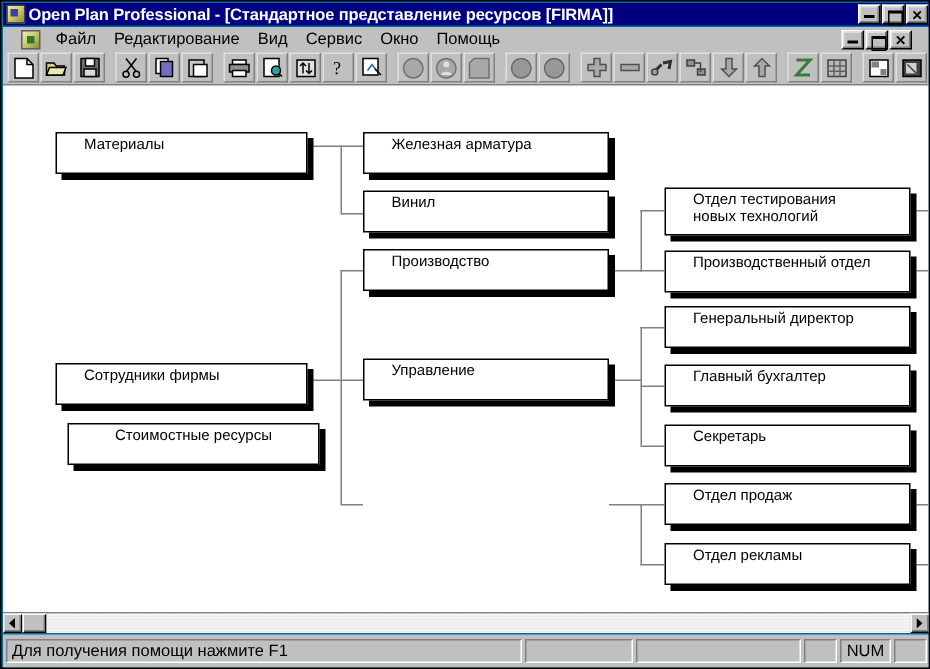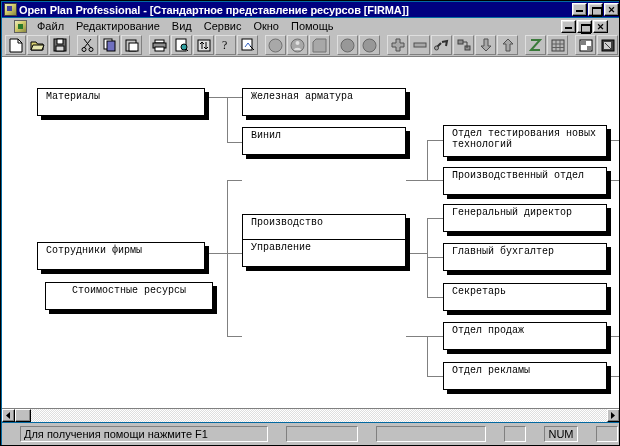--- a/index.html
+++ b/index.html
@@ -118,24 +118,23 @@
   }
   #canvas { position: absolute; left:0; top:0; width: 618px; height: 351px; }
 
   .node {
     position: absolute;
     background: #ffffff;
     border: 1px solid #000;
     box-shadow: 4px 4px 0 #000;
     font-size: 10px;
     color: #000;
-    padding: 2px 8px;
+    padding: 2px 18px;
     line-height: 11px;
     overflow: hidden;
-    font-family: Liberation Mono, monospace;
   }
 
   .conn { position: absolute; background: #808080; }
   .conn.h { height: 1px; }
   .conn.v { width: 1px; }
 
   
   #hscroll {
     position: absolute; left: 1px; top: 407px;
     width: 618px; height: 14px;
@@ -173,21 +172,21 @@
     gap: 2px;
   }
   .sb-panel {
     height: 16px;
     background: #c0c0c0;
     border-top: 1px solid #808080; border-left: 1px solid #808080;
     border-right: 1px solid #fff; border-bottom: 1px solid #fff;
     font-size: 11px; color: #000;
     padding: 0 3px;
     line-height: 14px;
-    white-space: nowrap; overflow: hidden; margin-left: 16px;
+    white-space: nowrap; overflow: hidden;
   }
   #sb-help { flex: 1 1 auto; }
   .sb-small { flex: 0 0 72px; }
   .sb-tiny  { flex: 0 0 22px; }
   .sb-num   { flex: 0 0 34px; text-align: center; }
 </style>
 </head>
 <body>
 
 <div id="app">
@@ -436,21 +435,21 @@
         <div class="conn h" style="left: 425px; top: 319px; width: 16px;"></div>
         <div class="conn h" style="left: 609px; top: 83px; width: 9px;"></div>
         <div class="conn h" style="left: 609px; top: 123px; width: 9px;"></div>
         <div class="conn h" style="left: 609px; top: 279px; width: 9px;"></div>
         <div class="conn h" style="left: 609px; top: 319px; width: 9px;"></div>
         <div class="node" style="left: 35px; top: 31px; width: 168px; height: 28px;"><span>Материалы</span></div>
         <div class="node" style="left: 35px; top: 185px; width: 168px; height: 28px;"><span>Сотрудники фирмы</span></div>
         <div class="node" style="left: 43px; top: 225px; width: 168px; height: 28px; text-align: center;"><span>Стоимостные ресурсы</span></div>
         <div class="node" style="left: 240px; top: 31px; width: 164px; height: 28px;"><span>Железная арматура</span></div>
         <div class="node" style="left: 240px; top: 70px; width: 164px; height: 28px;"><span>Винил</span></div>
-        <div class="node" style="left: 240px; top: 109px; width: 164px; height: 28px; margin-top: 48px;"><span>Производство</span></div>
+        <div class="node" style="left: 240px; top: 109px; width: 164px; height: 28px;"><span>Производство</span></div>
         <div class="node" style="left: 240px; top: 182px; width: 164px; height: 28px;"><span>Управление</span></div>
         <div class="node" style="left: 441px; top: 68px; width: 164px; height: 32px;"><span>Отдел тестирования новых технологий</span></div>
         <div class="node" style="left: 441px; top: 110px; width: 164px; height: 28px;"><span>Производственный отдел</span></div>
         <div class="node" style="left: 441px; top: 147px; width: 164px; height: 28px;"><span>Генеральный директор</span></div>
         <div class="node" style="left: 441px; top: 186px; width: 164px; height: 28px;"><span>Главный бухгалтер</span></div>
         <div class="node" style="left: 441px; top: 226px; width: 164px; height: 28px;"><span>Секретарь</span></div>
         <div class="node" style="left: 441px; top: 265px; width: 164px; height: 28px;"><span>Отдел продаж</span></div>
         <div class="node" style="left: 441px; top: 305px; width: 164px; height: 28px;"><span>Отдел рекламы</span></div>
       </div>
   </div>

